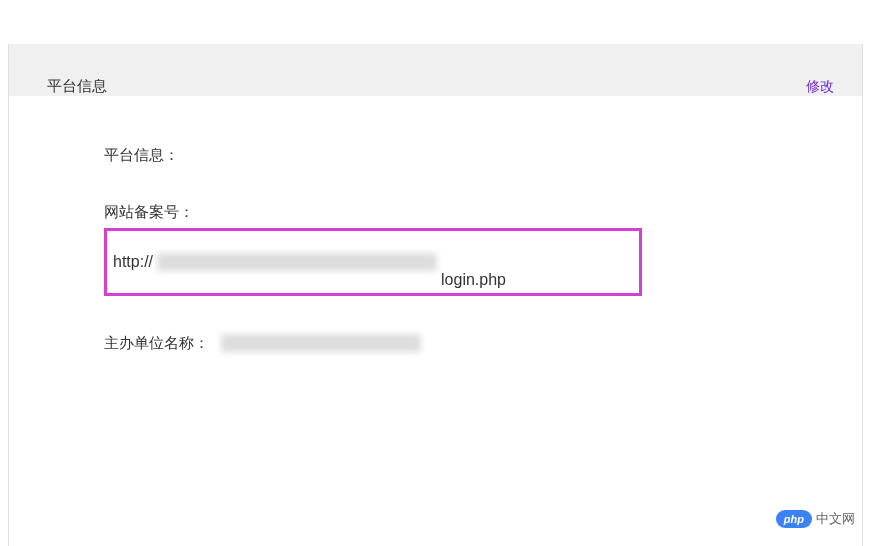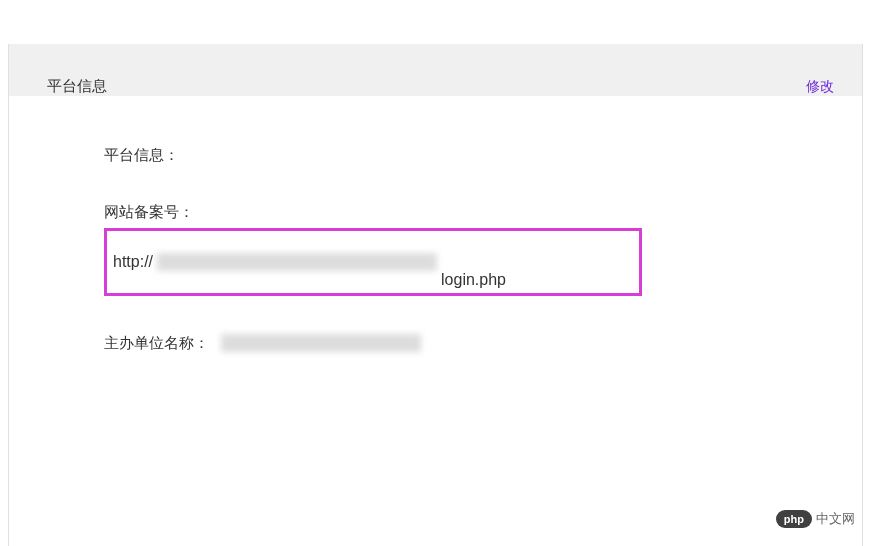--- a/index.html
+++ b/index.html
@@ -104,26 +104,27 @@
     }
     .watermark {
       position: absolute;
       bottom: 18px;
       right: 18px;
       display: flex;
       align-items: center;
       gap: 4px;
     }
     .watermark-badge {
-      background: #404040;
+      background: #3b82f6;
       color: #fff;
       font-size: 11px;
       font-weight: bold;
       padding: 3px 8px;
       border-radius: 10px;
+      font-style: italic;
     }
     .watermark-text {
       font-size: 13px;
       color: #666;
       text-align: center;
     }
   </style>
 </head>
 <body>
 

